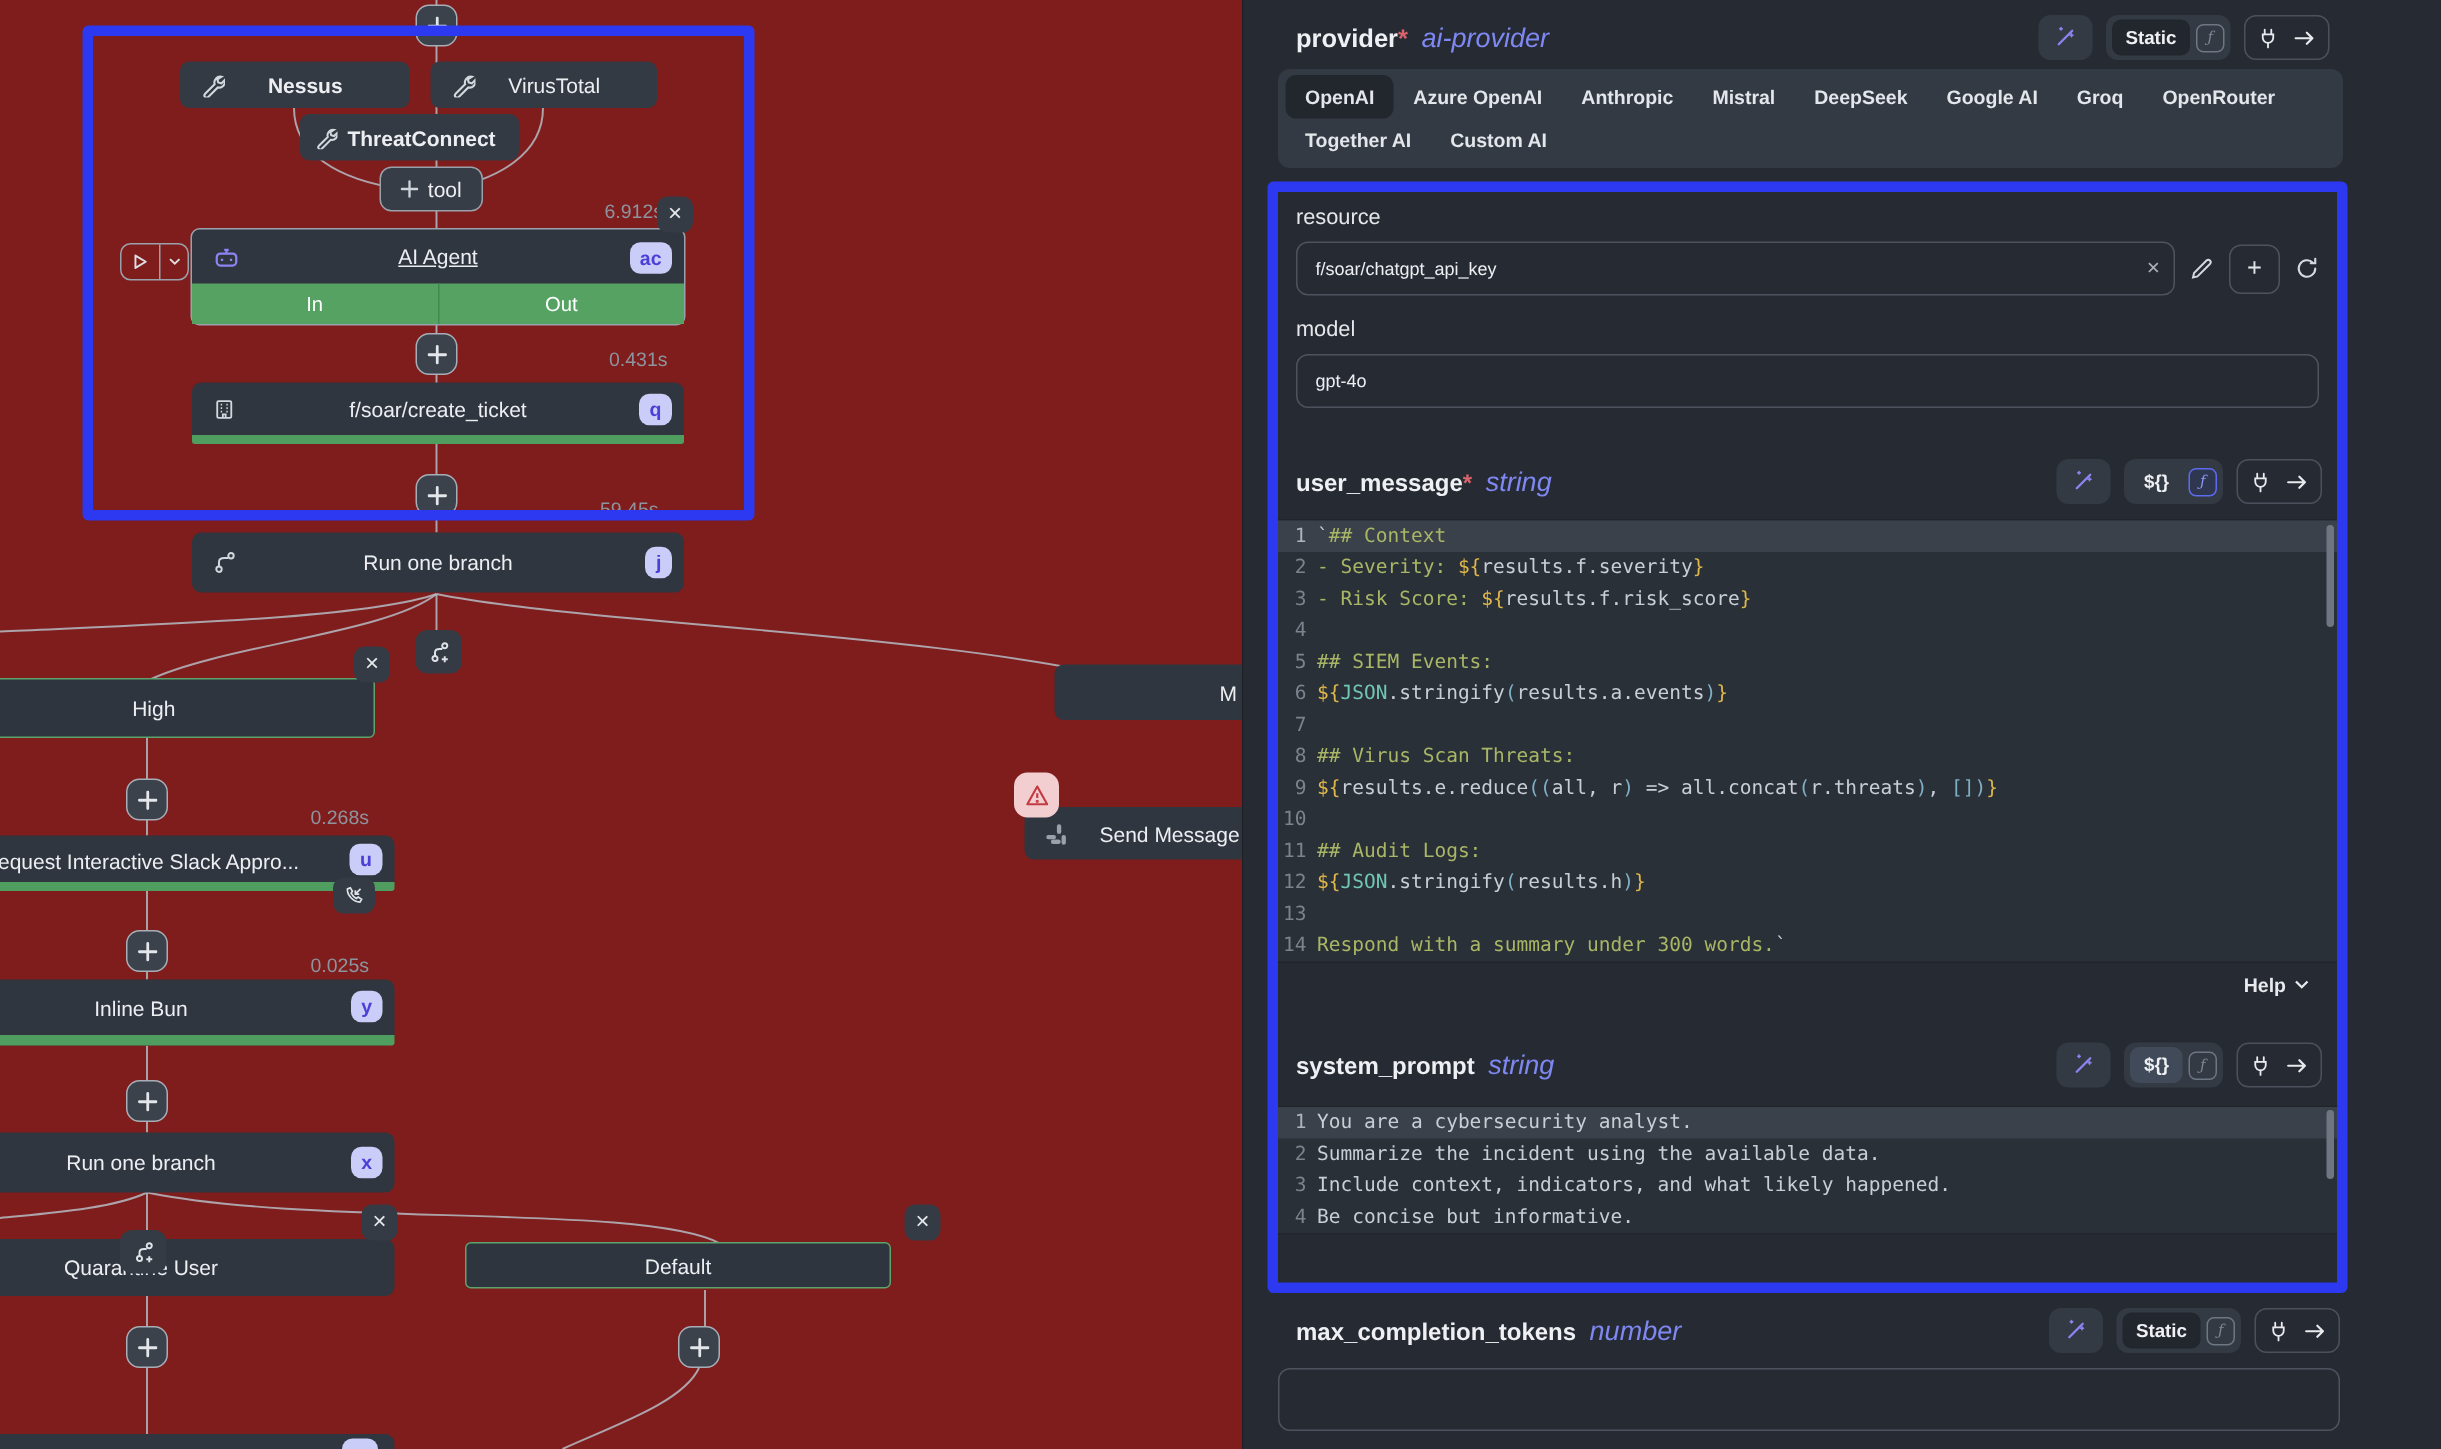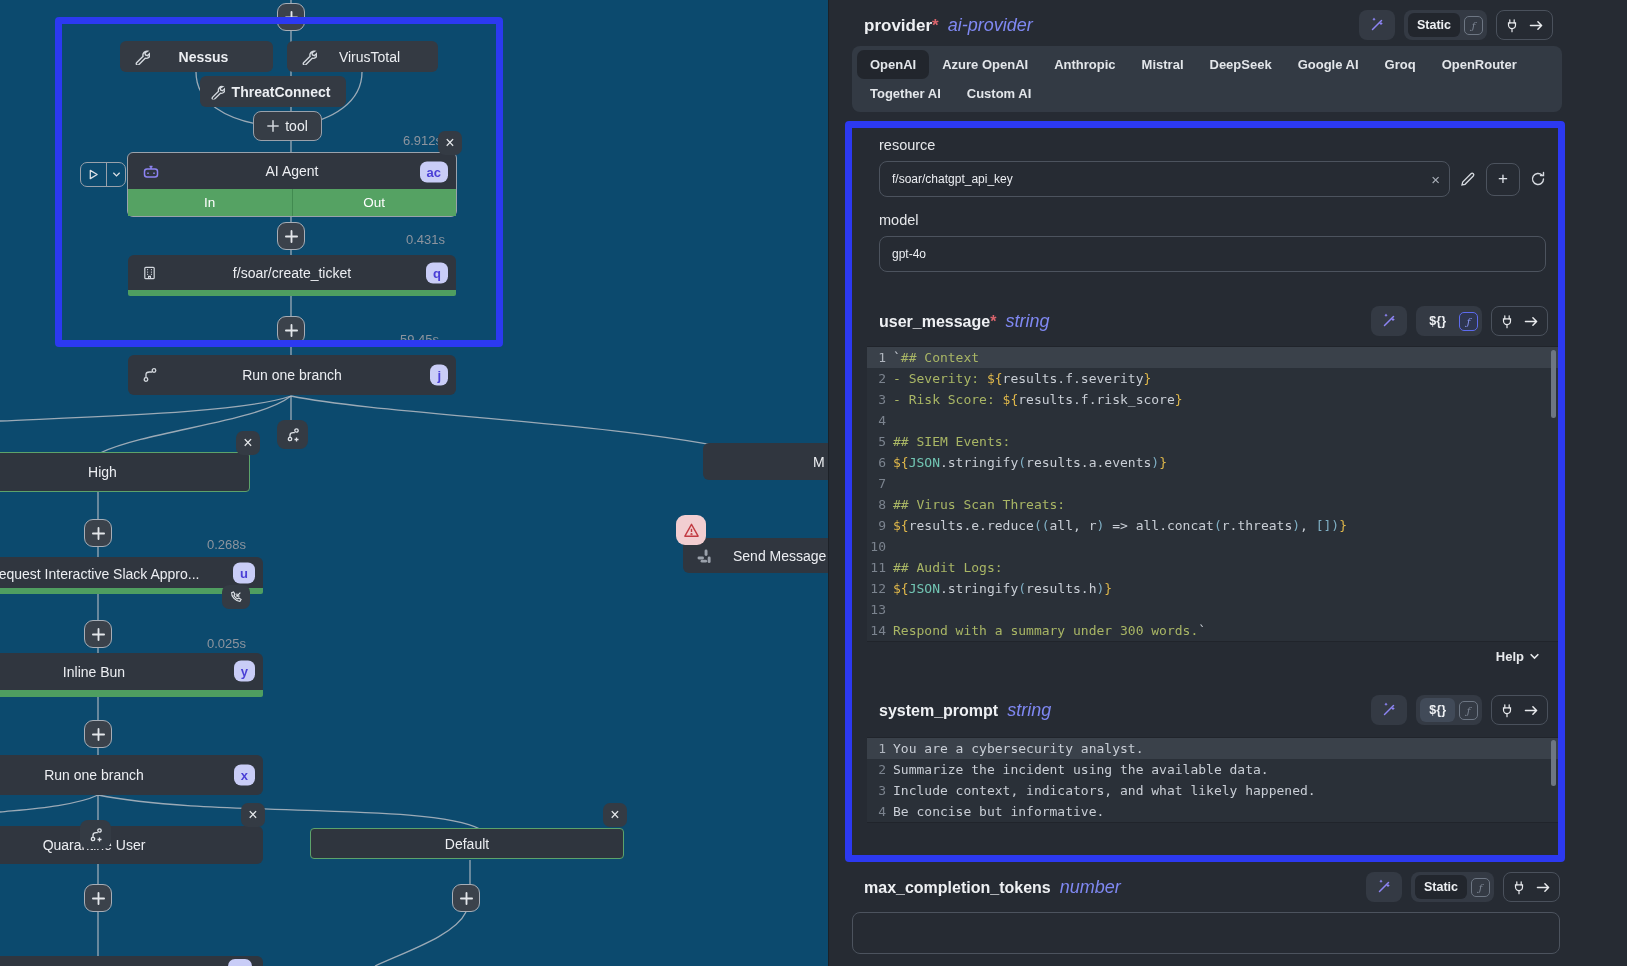--- a/index.html
+++ b/index.html
@@ -1,20 +1,20 @@
 <!DOCTYPE html>
 <html><head>
 <meta charset="utf-8">
 <style>
   html,body{margin:0;padding:0;background:#20242b;}
   *{box-sizing:border-box;}
   .app{width:1627px;height:966px;display:flex;font-family:"Liberation Sans",sans-serif;overflow:hidden;position:relative;}
 
   
-  .canvas{position:relative;width:829px;height:966px;background:#0c4a6e;overflow:hidden;flex:none;border-right:1px solid #1d2127;}
+  .canvas{position:relative;width:829px;height:966px;background:#7f1d1d;overflow:hidden;flex:none;border-right:1px solid #1d2127;}
   .edges{position:absolute;left:0;top:0;z-index:1;}
   .edges path{stroke:#b5bbc3;stroke-width:1.3;fill:none;opacity:.85;}
 
   .cnode{position:absolute;background:#30363f;border-radius:6px;color:#eceef2;font-size:14px;display:flex;align-items:center;justify-content:center;z-index:10;}
   .cnode .nlabel{white-space:nowrap;}
   .toolchip{background:#363d46;border:1px solid #9aa1ab;border-radius:8px;gap:6px;}
   .branchbox{background:#2f353e;border:1px solid #5ca36b;border-radius:4px;}
   .iconleft{position:absolute;left:14px;top:50%;transform:translateY(-50%);display:flex;}
   .badge{position:absolute;right:8px;top:50%;transform:translateY(-50%);background:#c9cdf7;color:#4a3fd6;font-weight:bold;font-size:13px;border-radius:7px;padding:4px 7px;line-height:1;z-index:11;}
   .greenbar{position:absolute;left:0;right:0;bottom:0;height:6px;background:#4f9e60;border-radius:0 0 2px 2px;}
@@ -47,21 +47,21 @@
   .tpill.on{background:#22262d;}
   .tpill.on2{background:#414a58;}
   .fnicon{width:19px;height:19px;border-radius:5px;display:flex;align-items:center;justify-content:center;font-size:10px;font-style:italic;font-family:"DejaVu Serif",serif;color:#7d8694;border:1.2px solid #6d7683;}
   .fnicon.active{color:#8b97f5;border-color:#5d6bee;background:#2e3650;}
   .iogrp{height:30px;border:1px solid #4a515c;border-radius:8px;display:flex;align-items:center;padding:0 8px;gap:10px;color:#e8eaed;}
 
   .tabbar{margin:5px 65px 0 23px;background:#333a44;border-radius:8px;padding:4px 5px;display:flex;flex-wrap:wrap;}
   .tab{padding:7px 13px;font-size:13px;font-weight:bold;color:#e3e6ea;border-radius:7px;white-space:nowrap;}
   .tab.active{background:#22262d;}
 
-  .bluebox{margin:9px 60px 0 16px;border:7px solid #2c39f1;border-radius:4px;background:#262b33;width:720px;padding-left:15px;}
+  .bluebox{margin:9px 60px 0 16px;border:7px solid #2c39f1;border-radius:4px;background:#262b33;width:720px;}
   .flabel{font-size:14.5px;color:#e5e7ea;padding:0 12px;margin-top:9px;}
   .inputrow{display:flex;align-items:center;gap:10px;margin:8px 12px 0 12px;}
   .txtinput{flex:1;height:36px;background:transparent;border:1px solid #4c535e;border-radius:8px;color:#eceef2;font-size:12px;padding:0 12px;font-family:"Liberation Sans",sans-serif;outline:none;}
   .inputwrap{flex:1;position:relative;display:flex;}
   .inputwrap .txtinput{width:100%;}
   .clearx{position:absolute;right:10px;top:50%;transform:translateY(-50%);color:#aab0b9;font-size:15px;}
   .miniplus{width:34px;height:33px;border:1px solid #4c535e;border-radius:8px;display:flex;align-items:center;justify-content:center;color:#dfe3e8;font-size:17px;}
   .ghosticon{color:#d6dae0;display:flex;}
 
   .editor{margin-top:9px;background:#2a3038;font-family:"DejaVu Sans Mono",monospace;font-size:13px;line-height:21px;position:relative;border-top:1px solid #20242b;border-bottom:1px solid #20242b;}
@@ -153,21 +153,21 @@
           <svg width="11" height="11" viewBox="0 0 12 12">
             <path d="M2.5 1.5 10 6 2.5 10.5z" fill="none" stroke="currentColor" stroke-width="1.4" stroke-linejoin="round"></path>
           </svg>
         </span>
       <span class="cseg">
           <svg width="9" height="9" viewBox="0 0 10 10">
             <path d="M1.5 3 5 6.5 8.5 3" fill="none" stroke="currentColor" stroke-width="1.4"></path>
           </svg>
         </span>
     </div>
-    <div class="cnode aiagent" style="left:127px;top:152px;width:330px;height:65px;align-items:flex-start;">
+    <div class="cnode aiagent" style="left:127px;top:152px;width:330px;height:65px;align-items:flex-start;text-decoration:underline;">
       <span class="iconleft" style="top:19px;">
           <svg width="18" height="18" viewBox="0 0 18 18">
             <g fill="none" stroke="#8d84f4" stroke-width="1.5">
               <rect x="2.5" y="6" width="13" height="8" rx="2.5"></rect>
               <path d="M9 6V3.5M7.5 3.5h3"></path>
               <path d="M6 9.5v1.5M12 9.5v1.5"></path>
             </g>
           </svg>
         </span>
       <span class="nlabel" style="margin-top:10px;">AI Agent</span>
@@ -291,21 +291,21 @@
             <path d="M11.5 10.5v4M9.5 12.5h4"></path>
           </g>
         </svg>
       </div>
 
     <div class="sqbtn" style="left:241px;top:803px;">×</div>
     <div class="cnode" style="left:-75px;top:826px;width:338px;height:38px;">
       <span class="nlabel">Quarantine User</span>
     </div>
     <div class="sqbtn" style="left:603px;top:803px;">×</div>
-    <div class="cnode branchbox" style="left:310px;top:828px;width:314px;height:31px;">
+    <div class="cnode branchbox" style="left:310px;top:828px;width:284px;height:31px;">
       <span class="nlabel">Default</span>
     </div>
 
     <div class="plusbtn" style="left:84px;top:884px;">
         <svg width="13" height="13" viewBox="0 0 14 14">
           <path d="M7 1v12M1 7h12" stroke="currentColor" stroke-width="2" fill="none" stroke-linecap="round"></path>
         </svg>
       </div>
     <div class="plusbtn" style="left:452px;top:884px;">
         <svg width="13" height="13" viewBox="0 0 14 14">

